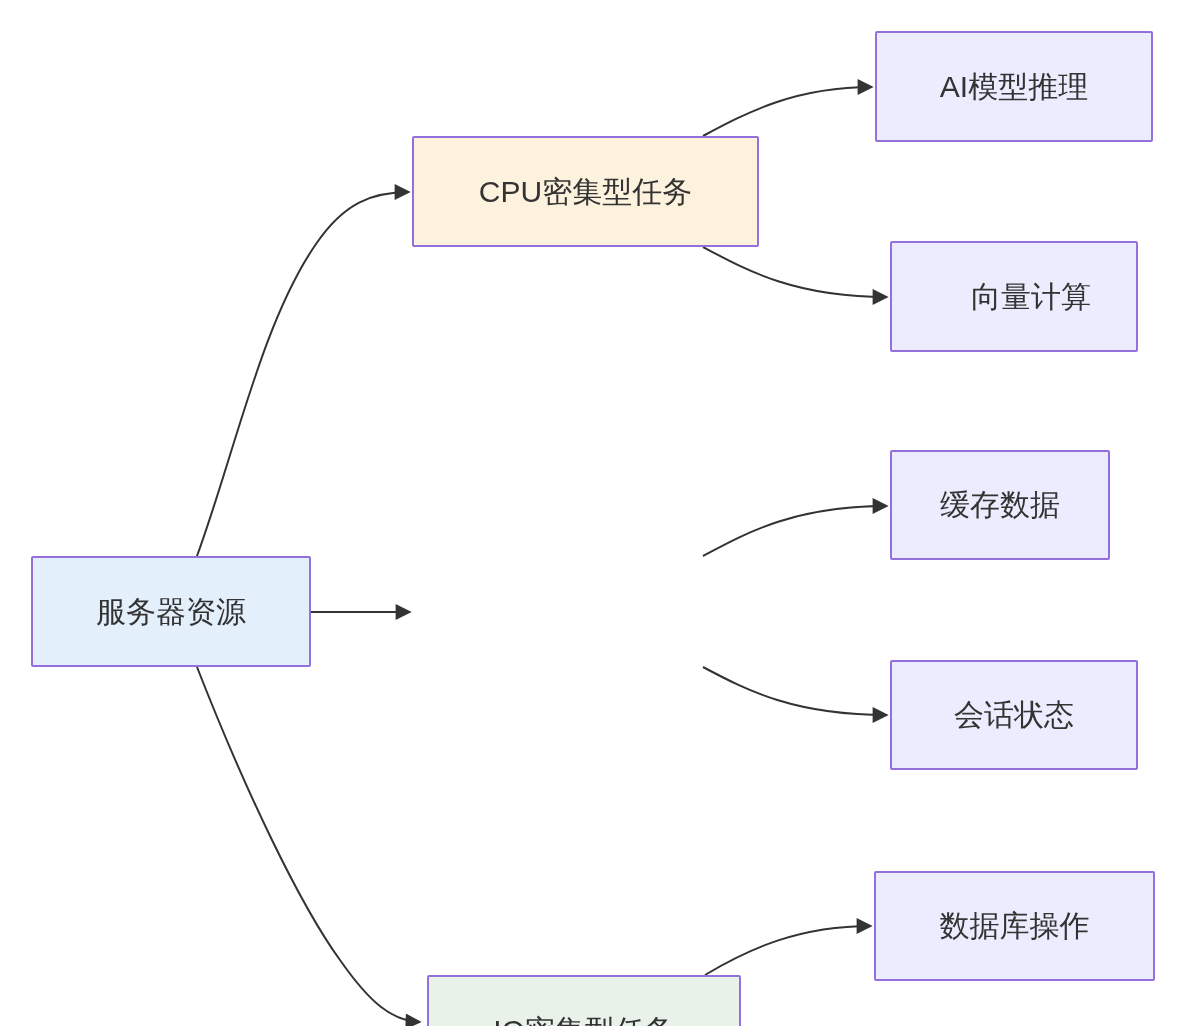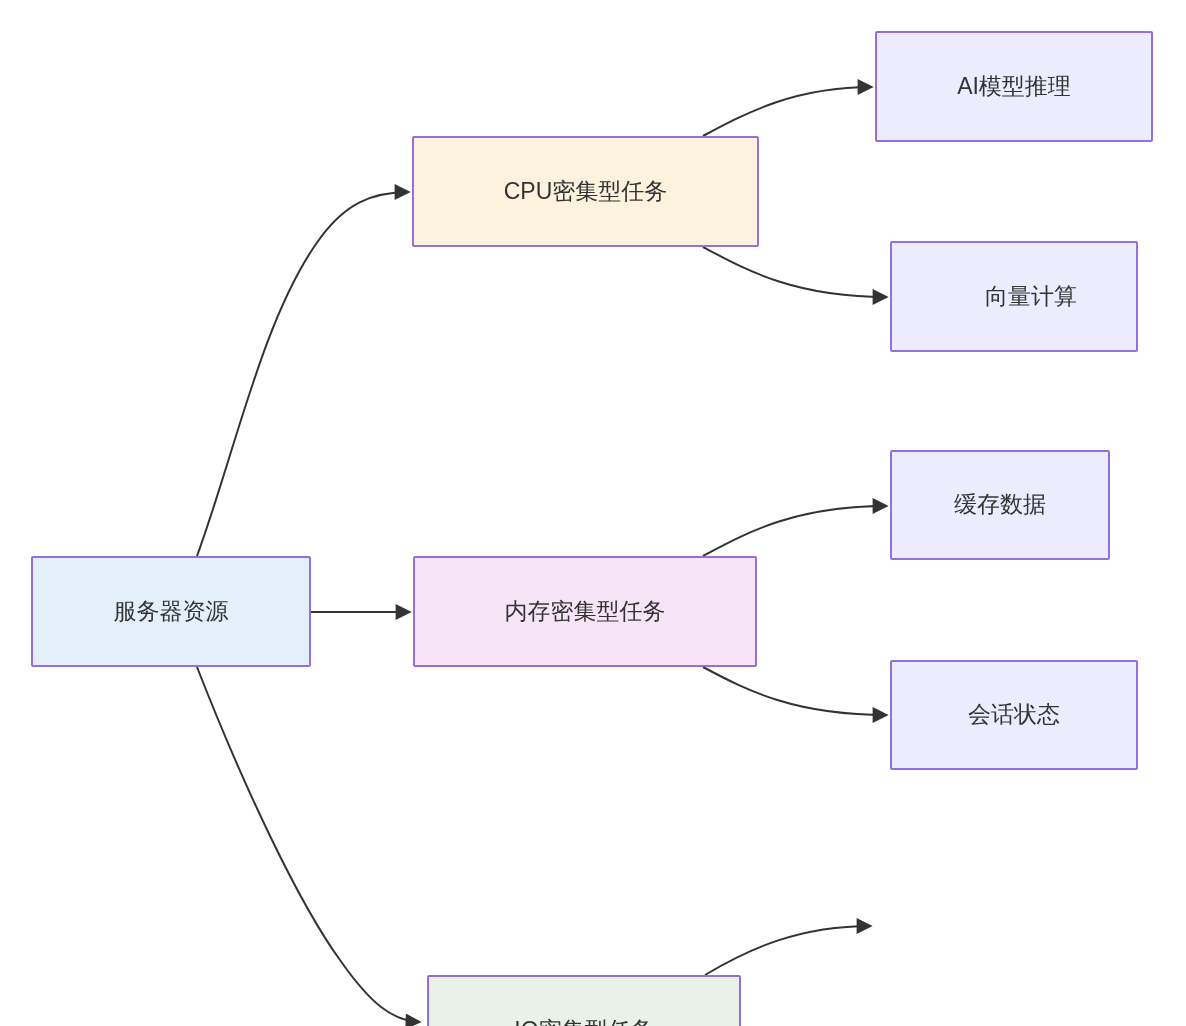--- a/index.html
+++ b/index.html
@@ -24,21 +24,21 @@
   }
   .node {
     position: absolute;
     box-sizing: border-box;
     border: 2px solid #9370db;
     border-radius: 2px;
     display: flex;
     align-items: center;
     justify-content: center;
     color: #333333;
-    font-size: 23px;
+    font-size: 30px;
     line-height: 1.2;
     white-space: nowrap;
   }
   .node-root    { left: 31px;  top: 556px; width: 280px; height: 111px; background: #e3effb; }
   .node-cpu     { left: 412px; top: 136px; width: 347px; height: 111px; background: #fdf2de; }
   .node-mem     { left: 413px; top: 556px; width: 344px; height: 111px; background: #f7e5f7; }
   .node-io      { left: 427px; top: 975px; width: 314px; height: 111px; background: #e9f2e8; }
   .node-ai      { left: 875px; top: 31px;  width: 278px; height: 111px; background: #ececff; }
   .node-vector  { left: 890px; top: 241px; width: 248px; height: 111px; background: #ececff; padding-left: 34px; }
   .node-cache   { left: 890px; top: 450px; width: 220px; height: 110px; background: #ececff; }
@@ -72,23 +72,20 @@
   </svg>
 
   <div class="node node-root">
     <span>服务器资源</span>
   </div>
 
   <div class="node node-cpu">
     <span>CPU密集型任务</span>
   </div>
 
-  <div class="node node-mem">
-    <span>内存密集型任务</span>
-  </div>
 
   <div class="node node-io">
     <span>IO密集型任务</span>
   </div>
 
   <div class="node node-ai">
     <span>AI模型推理</span>
   </div>
 
   <div class="node node-vector">
@@ -96,14 +93,17 @@
   </div>
 
   <div class="node node-cache">
     <span>缓存数据</span>
   </div>
 
   <div class="node node-session">
     <span>会话状态</span>
   </div>
 
+  <div class="node node-db">
+    <span>数据库操作</span>
+  </div>
 
 </div>
 
 </body></html>

